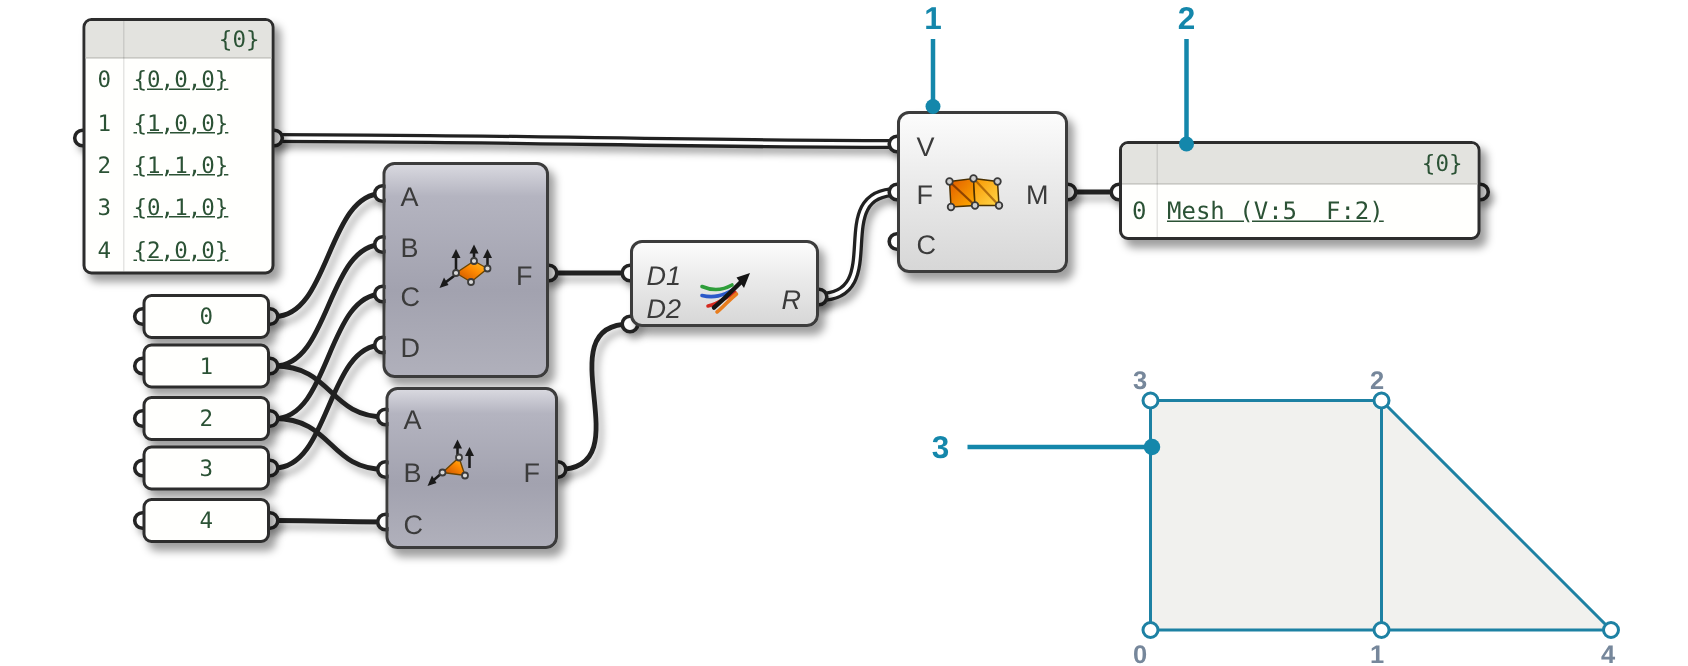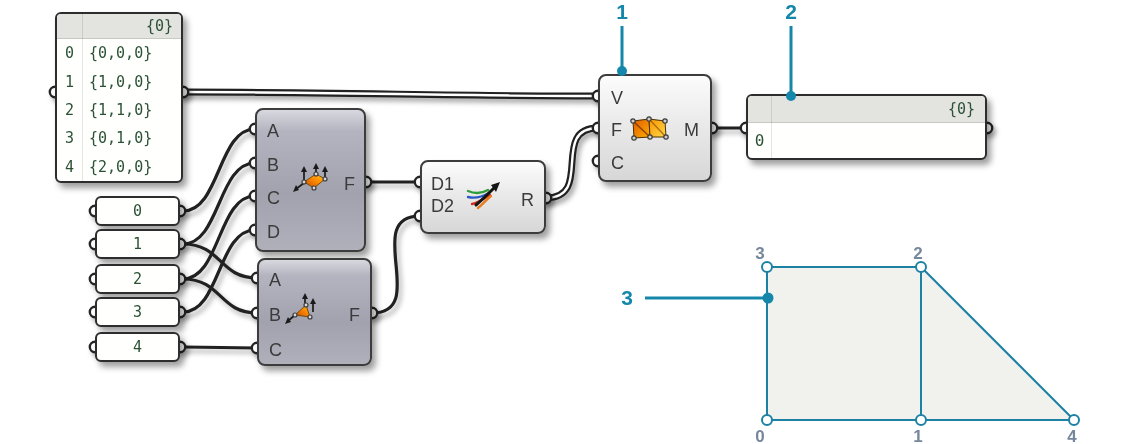--- a/index.html
+++ b/index.html
@@ -21,21 +21,21 @@
   
   .panel{position:absolute;box-sizing:border-box;background:#fffffd;border:2px solid #2d2d2d;
          border-radius:6px;overflow:hidden;box-shadow:4px 5px 6px rgba(0,0,0,0.38);
          font-family:"DejaVu Sans Mono",monospace;color:#2b5235;}
   .panel .vline{position:absolute;top:0;bottom:0;width:1px;background:rgba(0,0,0,0.10);}
   .panel-header{background:#e3e3df;border-bottom:1px solid #c8c8c3;text-align:right;
                 font-size:15px;}
   .vpanel{text-align:center;font-size:15px;line-height:26px;}
   .p-row{display:flex;align-items:center;}
   .p-idx{width:25px;text-align:center;flex:none;}
-  .p-val{margin-left:7px;white-space:pre;}
+  .p-val{margin-left:7px;white-space:pre;text-decoration:underline;}
 
   
   #points-panel{display:flex;flex-direction:column;}
   #points-panel .panel-header{height:24px;line-height:24px;padding-right:8px;flex:none;}
   #points-panel .p-row{flex:1;font-size:15px;}
 
   
   #output-panel .panel-header{height:26px;line-height:26px;padding-right:10px;}
   #output-panel .p-row{height:34px;font-size:16px;}
   #output-panel .p-idx{width:23px;}
@@ -222,21 +222,21 @@
       </g>
       <polygon points="13,23 28,25 24,13" fill="url(#tg)" stroke="#6b4400" stroke-width="0.9"></polygon>
       <g fill="#d8d8d8" stroke="#3c3c3c" stroke-width="1.2">
         <circle cx="13" cy="23" r="2"></circle>
           <circle cx="28" cy="25" r="2"></circle>
           <circle cx="24" cy="13" r="2"></circle>
       </g>
     </svg>
   </div>
 
-  <div class="card gh-light" style="left:420px;top:160px;width:126px;height:74px;">
+  <div class="card gh-light" style="left:420px;top:160px;width:126px;height:58px;font-style:italic;">
     <span class="gh-label" style="left:9px;top:12px;">D1</span>
     <span class="gh-label" style="left:9px;top:34px;">D2</span>
     <span class="gh-label" style="right:10px;top:28px;">R</span>
     <svg class="gh-icon" style="left:40px;top:15px;" width="48" height="46" viewBox="0 0 48 46">
       <g fill="none" stroke-linecap="round" stroke-width="2.4">
         <path d="M6,14 C13,17 19,17 26,13" stroke="#2e9e3a"></path>
         <path d="M6,20 C14,22 20,20 27,16" stroke="#2b59c9"></path>
         <path d="M10,27 C16,26 21,22 28,18" stroke="#d42a20"></path>
         <path d="M16,31 C20,28 24,23 29,19" stroke="#e87d1e"></path>
       </g>
@@ -274,20 +274,21 @@
           <circle cx="37" cy="22" r="2.2"></circle>
       </g>
     </svg>
   </div>
 
   <div id="output-panel" class="panel" style="left:746px;top:94px;width:241px;height:66px;">
     <div class="vline" style="left:23px;"></div>
     <div class="panel-header">{0}</div>
     <div class="p-row">
       <span class="p-idx">0</span>
+      <span class="p-val">Mesh (V:5  F:2)</span>
     </div>
   </div>
 
   <svg style="position:absolute;inset:0;width:1125px;height:444px;pointer-events:none;" viewBox="0 0 1125 444">
     <g>
       <text x="622" y="19" text-anchor="middle" class="callout-num">1</text>
       <line x1="622" y1="26" x2="622" y2="68" stroke="#1487ab" stroke-width="3"></line>
       <circle cx="622" cy="71" r="5" fill="#1487ab"></circle>
     </g>
     <g>

